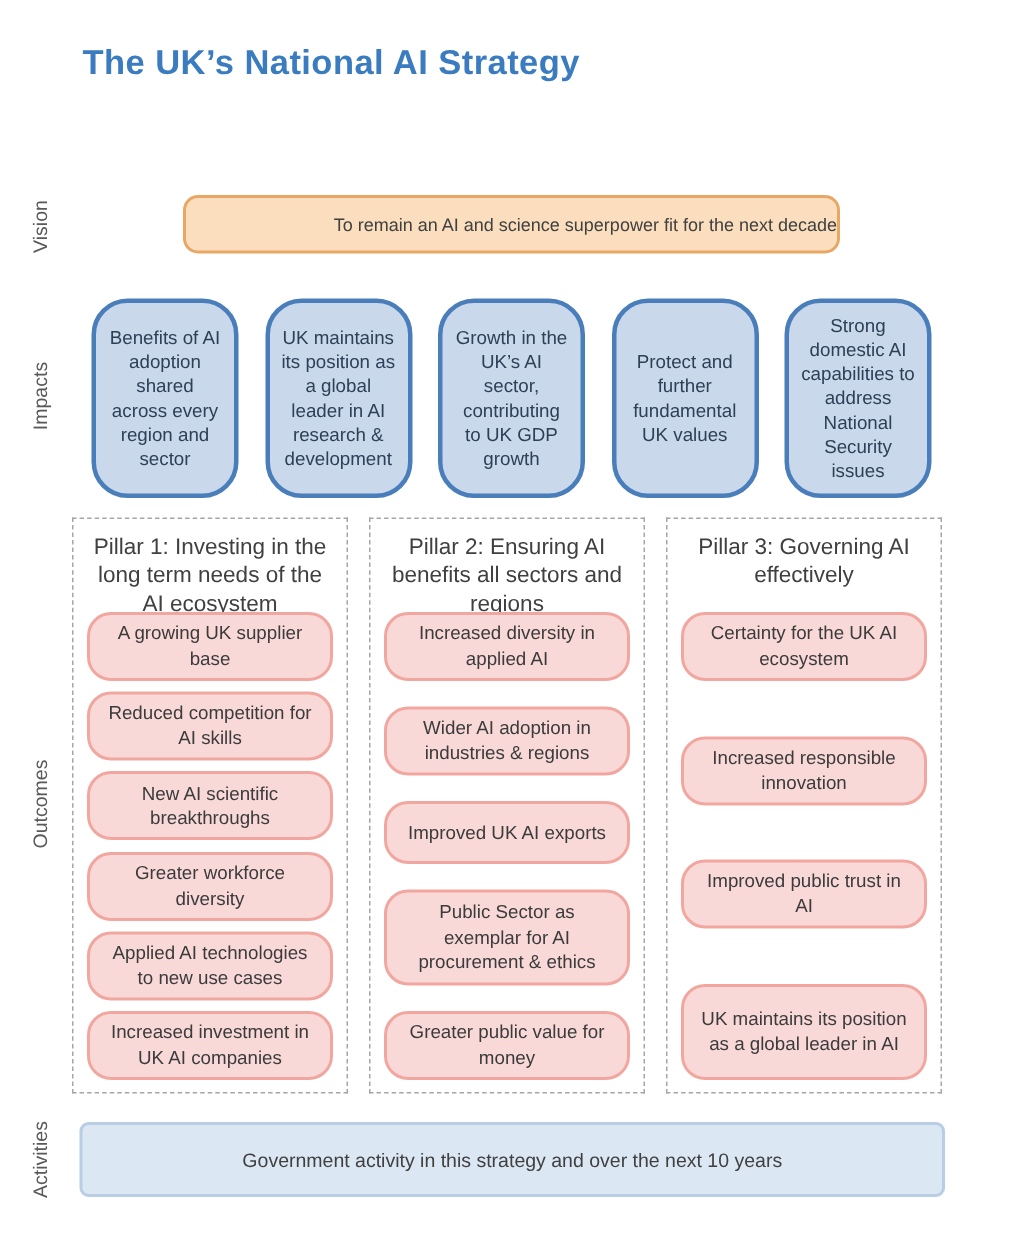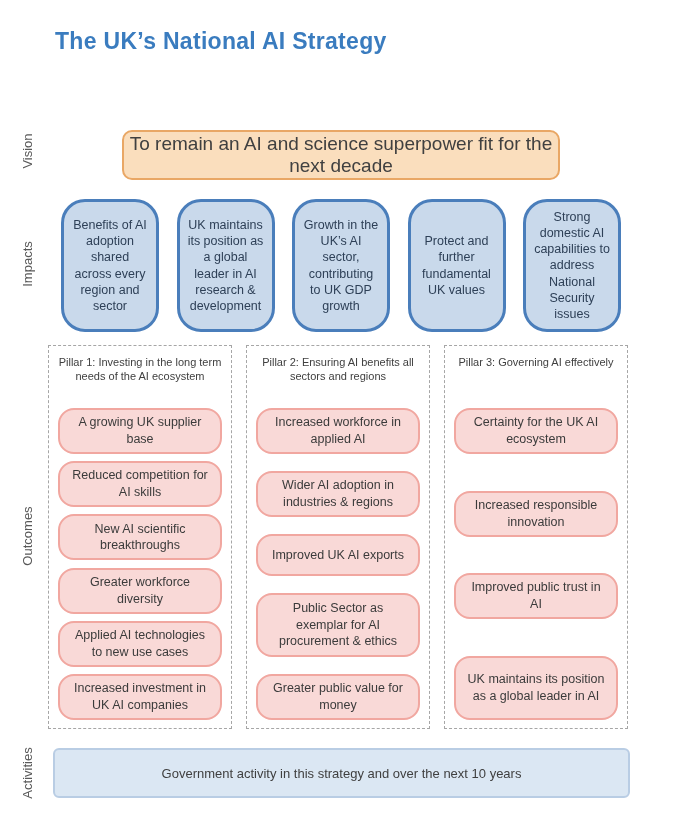--- a/index.html
+++ b/index.html
@@ -34,26 +34,26 @@
     color: var(--label-gray, #595959);
   }
   .side-label.vision     { top: 151px; }
   .side-label.impacts    { top: 264px; }
   .side-label.outcomes   { top: 536px; }
   .side-label.activities { top: 773px; }
 
   .vision-box {
     position: absolute;
     left: 122px; top: 130px;
-    width: 438px; height: 50px;
+    width: 438px; height: 39px;
     background: var(--vision-fill, #FADEBD);
     border: 2px solid var(--vision-border, #E9A765);
     border-radius: 10px;
     display: flex; align-items: center; justify-content: flex-end;
-    font-size: 19px;
+    font-size: 12px;
     color: var(--body-text, #404040);
     text-align: center;
   }
 
   .impacts-row {
     position: absolute;
     left: 61px; top: 199px;
     width: 560px; height: 133px;
     display: flex;
     justify-content: space-between;
@@ -81,21 +81,21 @@
   .pillar {
     width: 184px; height: 384px;
     border: 1px dashed var(--pillar-border, #A6A6A6);
     background: #ffffff;
     display: flex;
     flex-direction: column;
   }
   .pillar-header {
     height: 58px;
     padding: 10px 8px 0 8px;
-    font-size: 11px;
+    font-size: 15px;
     line-height: 1.25;
     color: var(--body-text, #404040);
     text-align: center;
   }
   .pillar-body {
     flex: 1;
     display: flex;
     flex-direction: column;
     justify-content: space-between;
     padding: 4px 9px 8px 9px;
@@ -183,21 +183,21 @@
         <div class="outcome-box">
           <span>Increased investment in UK AI companies</span>
         </div>
       </div>
     </div>
 
     <div class="pillar">
       <div class="pillar-header">Pillar 2: Ensuring AI benefits all sectors and regions</div>
       <div class="pillar-body">
         <div class="outcome-box">
-          <span>Increased workforce in applied AI</span>
+          <span>Increased diversity in applied AI</span>
         </div>
         <div class="outcome-box">
           <span>Wider AI adoption in industries &amp; regions</span>
         </div>
         <div class="outcome-box h1">
           <span>Improved UK AI exports</span>
         </div>
         <div class="outcome-box h3">
           <span>Public Sector as exemplar for AI procurement &amp; ethics</span>
         </div>

